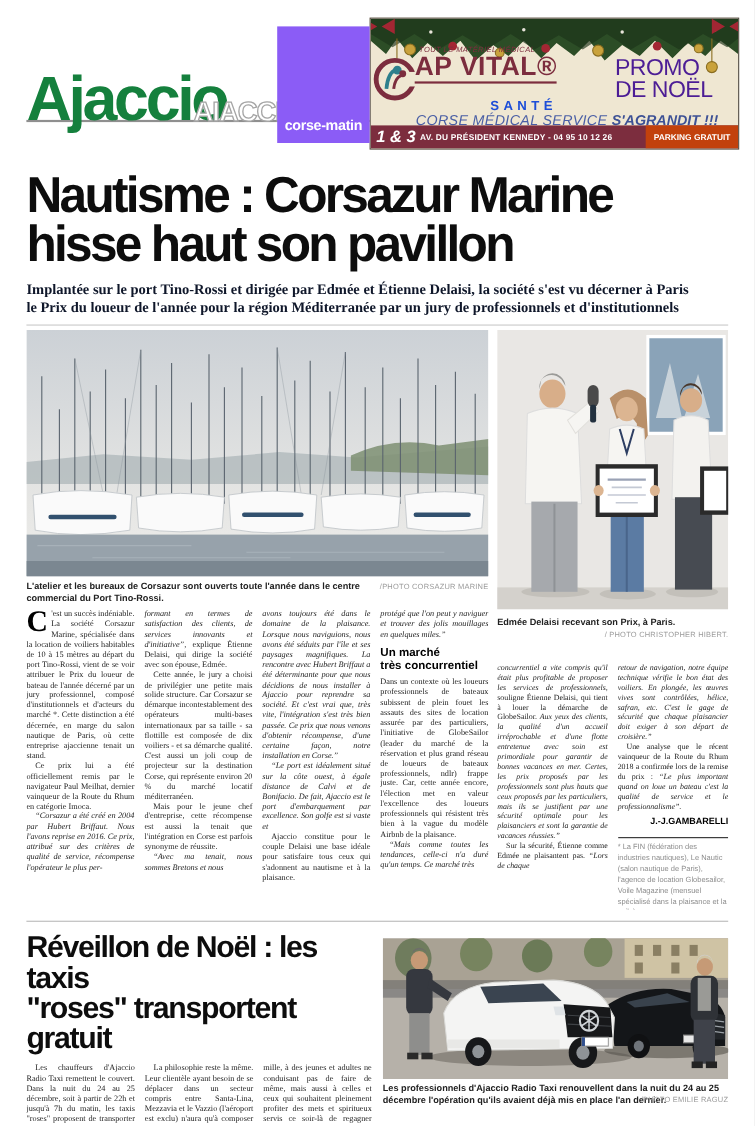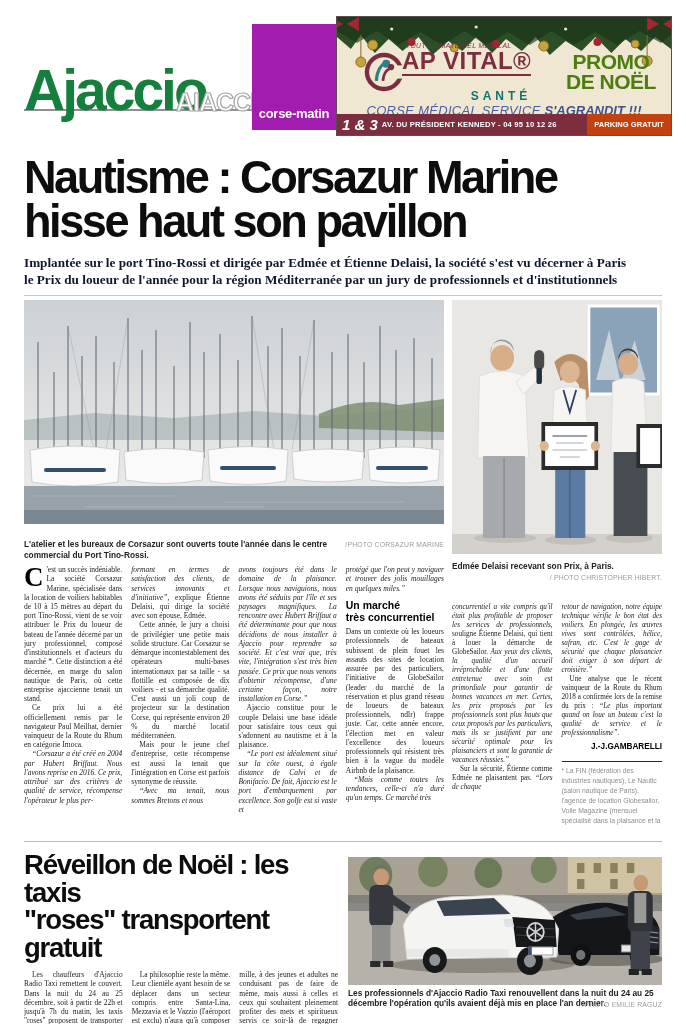--- a/index.html
+++ b/index.html
@@ -10,39 +10,39 @@
   }
 
   
   .mast-row { display:flex; justify-content:space-between; align-items:flex-start; }
   .masthead { position:relative; width:312px; height:104px; margin-top:22px; flex:0 0 312px; }
   .mast-rule { position:absolute; left:0; right:-6px; bottom:15px; height:2px; background:#8f8f8f; }
   .city { position:absolute; left:0; bottom:7px; font-family:"Liberation Sans",sans-serif; font-weight:bold;
           font-size:57px; line-height:1; color:#15803d; letter-spacing:-3px; }
   .city-co { position:absolute; left:152px; bottom:11px; font-family:"Liberation Sans",sans-serif; font-weight:bold;
           font-size:25px; line-height:1; color:#fff; -webkit-text-stroke:1.2px #a5a5a5; letter-spacing:-1px; z-index:2; }
-  .brand-box { position:absolute; right:0; top:2px; bottom:-4px; width:84px; background:#a21caf; z-index:3;
+  .brand-box { position:absolute; right:0; top:2px; bottom:-4px; width:84px; background:#8b5cf6; z-index:3;
           display:flex; align-items:flex-end; justify-content:center; padding-bottom:9px; box-sizing:border-box; }
   .brand-label { font-family:"Liberation Sans",sans-serif; font-weight:bold; font-size:13px; color:#fff; letter-spacing:-0.3px; }
 
   
   .ad { width:336px; flex:0 0 336px; height:120px; margin-top:16px; position:relative; background:#efe7d2;
         border:1px solid #57514a; box-sizing:border-box; overflow:hidden; font-family:"Liberation Sans",sans-serif; }
   .garland { position:absolute; top:0; left:0; width:100%; height:52px; z-index:1; pointer-events:none; }
-  .ad-mid { position:absolute; top:28px; left:25px; right:8px; height:54px; display:flex; z-index:2; }
+  .ad-mid { position:absolute; top:28px; left:0; right:8px; height:54px; display:flex; z-index:2; }
   .logo-group { flex:1; display:flex; align-items:center; }
   .emblem { width:44px; height:44px; flex:0 0 44px; }
   .logo-text { margin-left:-4px; }
   .ad-tagline { font-size:6.8px; font-style:italic; color:#7c2d3e; letter-spacing:0.4px; margin-left:4px; }
   .ad-brand { font-size:24px; font-weight:bold; color:#7c2d3e; letter-spacing:0.5px; line-height:1; }
   .ad-sante { border-top:2px solid #7c2d3e; margin-top:1px; padding-top:13px; text-align:right;
-              font-size:12px; font-weight:bold; color:#0f766e; letter-spacing:4px; }
-  .ad-promo { width:104px; text-align:center; color:#4d7c0f; font-weight:bold; font-size:21px; line-height:0.95;
+              font-size:12px; font-weight:bold; color:#1d4ed8; letter-spacing:4px; }
+  .ad-promo { width:104px; color:#4c1d95; font-weight:normal; font-size:21px; line-height:0.95;
               align-self:center; white-space:pre-line; letter-spacing:-0.5px; }
-  .ad-service { position:absolute; top:84px; left:6px; right:6px; text-align:center; z-index:2; white-space:nowrap; }
+  .ad-service { position:absolute; top:84px; left:6px; right:18px; text-align:right; z-index:2; white-space:nowrap; }
   .ad-service .scr { font-size:13px; font-style:italic; color:#4a5fa5; letter-spacing:0.3px; }
   .ad-service .agr { font-size:13px; font-style:italic; font-weight:bold; color:#3d5195; }
   .ad-bar { position:absolute; left:0; right:0; bottom:0; height:21px; background:#7c2d3e; display:flex;
             align-items:center; z-index:2; }
   .addr-big { font-size:15px; font-weight:bold; font-style:italic; color:#fff; margin:0 4px 0 5px; }
   .addr-rest { font-size:7.6px; font-weight:bold; color:#fff; letter-spacing:0.2px; flex:1; }
   .parking { background:#c2410c; align-self:stretch; display:flex; align-items:center; padding:0 7px;
              font-size:7.6px; font-weight:bold; color:#fff; white-space:nowrap; }
 
   
@@ -53,21 +53,21 @@
   .top-rule { border-top:1px solid #c9c9c9; }
 
   
   .main-grid { display:flex; gap:8px; margin-top:4px; }
   .left-zone { flex:0 0 420px; width:420px; }
   .right-zone { flex:1; min-width:0; }
   figure { margin:0; }
   .marina svg { width:100%; height:224px; display:block; }
   .award svg { width:100%; height:254px; display:block; }
   .cap-row { display:flex; justify-content:flex-start; align-items:baseline; padding-top:3px;
-             font-family:"Liberation Sans",sans-serif;margin-top:12px; }
+             font-family:"Liberation Sans",sans-serif; }
   .cap { font-weight:bold; font-size:8.3px; color:#222; line-height:1.25; }
   .credit { font-size:6.8px; color:#9a9a9a; letter-spacing:0.2px; white-space:nowrap; margin-left:6px; }
   .award .cap-col { padding-top:1px; font-family:Liberation Sans, sans-serif; }
   .award .credit { display:block; text-align:right; margin:1px 0 0; }
 
   .cols4 { display:grid; grid-template-columns:repeat(4,1fr); gap:9px; margin-top:5px; height:266px; overflow:hidden; }
   .cols2 { display:grid; grid-template-columns:repeat(2,1fr); gap:9px; margin-top:22px; height:224px; overflow:hidden; }
   .cols3 { display:grid; grid-template-columns:repeat(3,1fr); gap:9px; height:134px; overflow:hidden; }
   .col { min-width:0; }
 
@@ -251,22 +251,22 @@
               <p class="bp ind"><em>“Corsazur a été créé en 2004 par Hubert Briffaut. Nous l'avons reprise en 2016. Ce prix, attribué sur des critères de qualité de service, récompense l'opérateur le plus per-</em></p>
             </div>
             <div class="col">
               <p class="bp"><em>formant en termes de satisfaction des clients, de services innovants et d'initiative”, </em>explique Étienne Delaisi, qui dirige la société avec son épouse, Edmée.</p>
               <p class="bp ind">Cette année, le jury a choisi de privilégier une petite mais solide structure. Car Corsazur se démarque incontestablement des opérateurs multi-bases internationaux par sa taille - sa flottille est composée de dix voiliers - et sa démarche qualité. C'est aussi un joli coup de projecteur sur la destination Corse, qui représente environ 20 % du marché locatif méditerranéen.</p>
               <p class="bp ind">Mais pour le jeune chef d'entreprise, cette récompense est aussi la tenait que l'intégration en Corse est parfois synonyme de réussite.</p>
               <p class="bp ind"><em>“Avec ma tenait, nous sommes Bretons et nous</em></p>
             </div>
             <div class="col">
               <p class="bp"><em>avons toujours été dans le domaine de la plaisance. Lorsque nous naviguions, nous avons été séduits par l'île et ses paysages magnifiques. La rencontre avec Hubert Briffaut a été déterminante pour que nous décidions de nous installer à Ajaccio pour reprendre sa société. Et c'est vrai que, très vite, l'intégration s'est très bien passée. Ce prix que nous venons d'obtenir récompense, d'une certaine façon, notre installation en Corse.”</em></p>
+              <p class="bp ind"><em>“Le port est idéalement situé sur la côte ouest, à égale distance de Calvi et de Bonifacio. De fait, Ajaccio est le port d'embarquement par excellence. Son golfe est si vaste et</em></p>
               <p class="bp ind">Ajaccio constitue pour le couple Delaisi une base idéale pour satisfaire tous ceux qui s'adonnent au nautisme et à la plaisance.</p>
-              <p class="bp ind"><em>“Le port est idéalement situé sur la côte ouest, à égale distance de Calvi et de Bonifacio. De fait, Ajaccio est le port d'embarquement par excellence. Son golfe est si vaste et</em></p>
             </div>
             <div class="col">
               <p class="bp"><em>protégé que l'on peut y naviguer et trouver des jolis mouillages en quelques miles.”</em></p>
               <h3 class="subhead">Un marché
 très concurrentiel</h3>
               <p class="bp">Dans un contexte où les loueurs professionnels de bateaux subissent de plein fouet les assauts des sites de location assurée par des particuliers, l'initiative de GlobeSailor (leader du marché de la réservation et plus grand réseau de loueurs de bateaux professionnels, ndlr) frappe juste. Car, cette année encore, l'élection met en valeur l'excellence des loueurs professionnels qui résistent très bien à la vague du modèle Airbnb de la plaisance.</p>
               <p class="bp ind"><em>“Mais comme toutes les tendances, celle-ci n'a duré qu'un temps. Ce marché très</em></p>
             </div>
           </div>
       </div>

